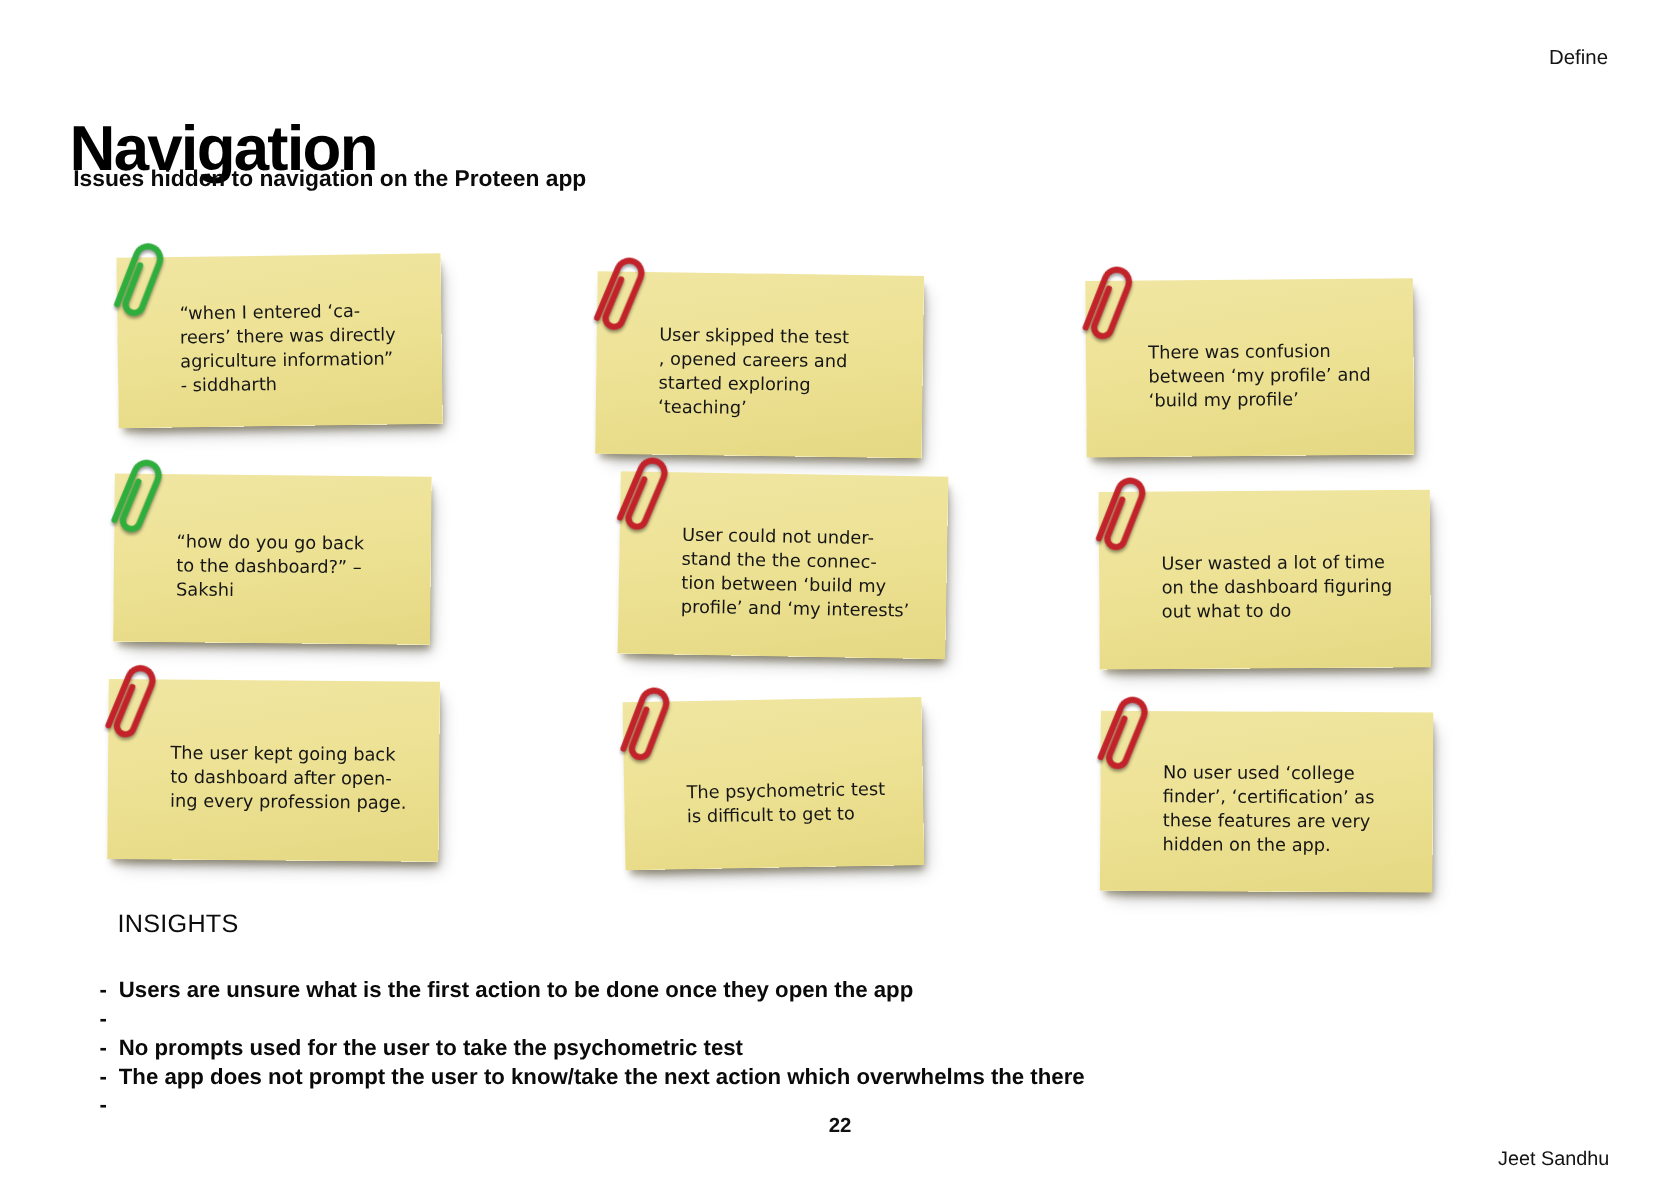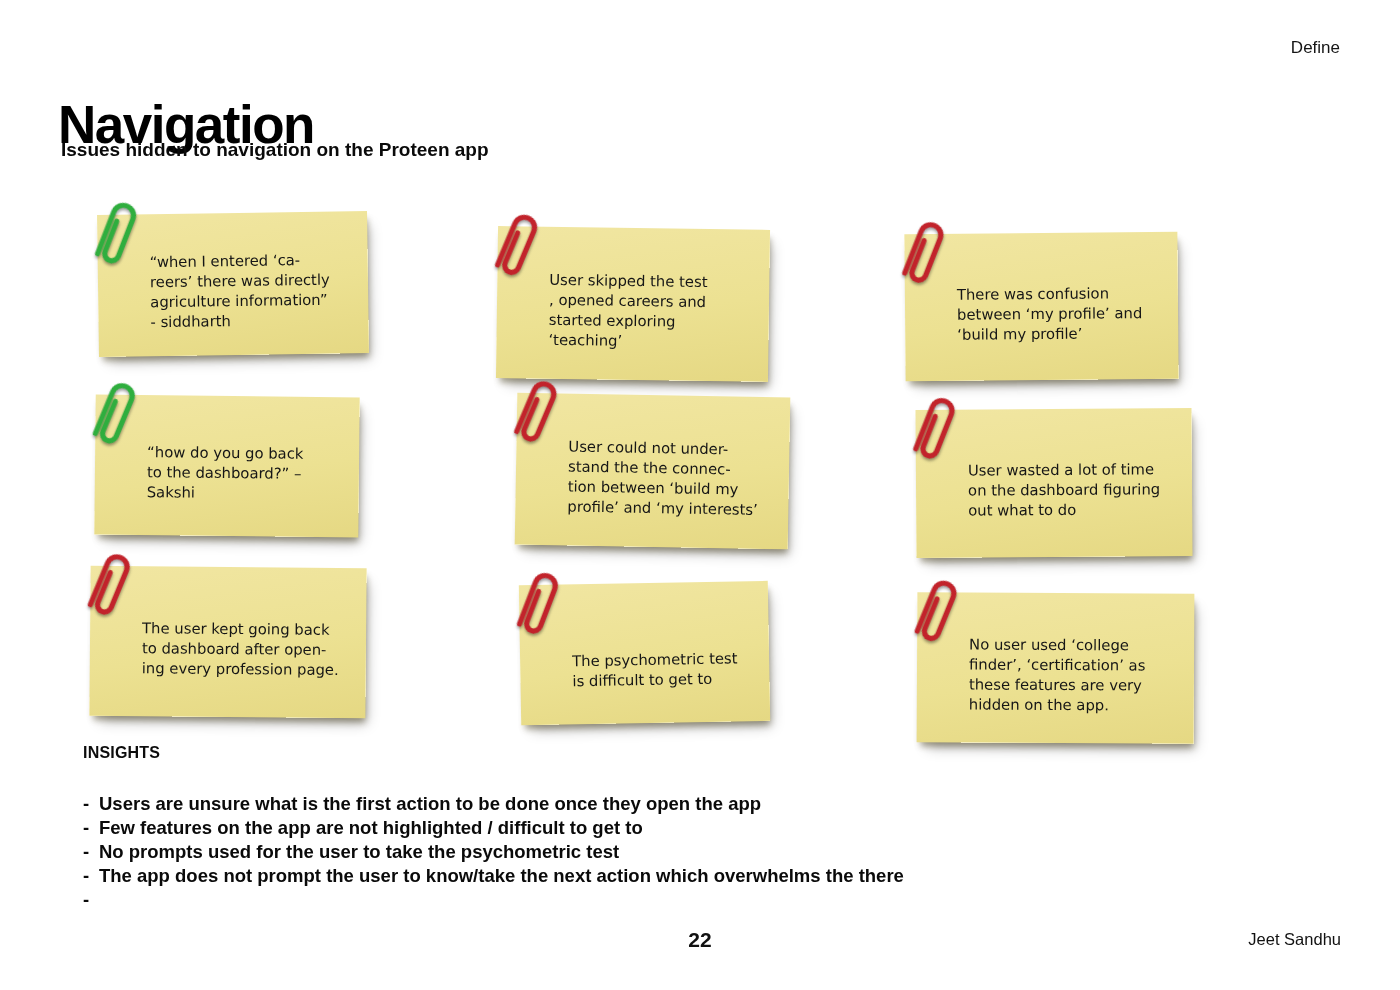--- a/index.html
+++ b/index.html
@@ -34,33 +34,33 @@
   }
   .clip {
     position:absolute; left:3px; top:-17px;
     transform: rotate(22deg); transform-origin:50% 30%;
     filter: drop-shadow(1.5px 2.5px 1.5px rgba(0,0,0,0.38));
     pointer-events:none;
   }
   .clip svg { display:block; }
 
   .insights { position:absolute; left:83px; top:744px; }
-  .insights h2 { margin:0; font-size:16px; font-weight:bold; letter-spacing:0.2px; }
+  .insights h2 { margin:15px; font-size:21px; font-weight:normal; letter-spacing:0.2px; }
   .insights ul { list-style:none; margin:30px 0 0 0; padding:0; }
   .insights li {
     display:flex; align-items:baseline;
     font-size:18.5px; font-weight:bold; line-height:24px; color:#0a0a0a;
   }
   .insights li .dash { width:16px; flex:0 0 16px; }
 
   .page-number {
     position:absolute; left:0; right:0; top:928px; text-align:center;
-    font-size:21px; font-weight:bold; color:#111;
+    font-size:17px; font-weight:bold; color:#111;
   }
-  .author { position:absolute; right:59px; top:930px; font-size:16.5px; color:#111; }
+  .author { position:absolute; right:59px; top:957px; font-size:16.5px; color:#111; }
 </style>
 </head>
 <body>
 
 <div class="slide">
 
   <div class="phase-label">Define</div>
   <h1 class="title">Navigation</h1>
   <div class="subtitle">Issues hidden to navigation on the Proteen app</div>
 
@@ -168,21 +168,20 @@
 
   <section class="insights">
     <h2>INSIGHTS</h2>
     <ul>
       <li>
           <span class="dash">-</span>
           <span>Users are unsure what is the first action to be done once they open the app</span>
         </li>
       <li>
           <span class="dash">-</span>
-          <span>Few features on the app are not highlighted / difficult to get to</span>
         </li>
       <li>
           <span class="dash">-</span>
           <span>No prompts used for the user to take the psychometric test</span>
         </li>
       <li>
           <span class="dash">-</span>
           <span>The app does not prompt the user to know/take the next action which overwhelms the there</span>
         </li>
       <li>

